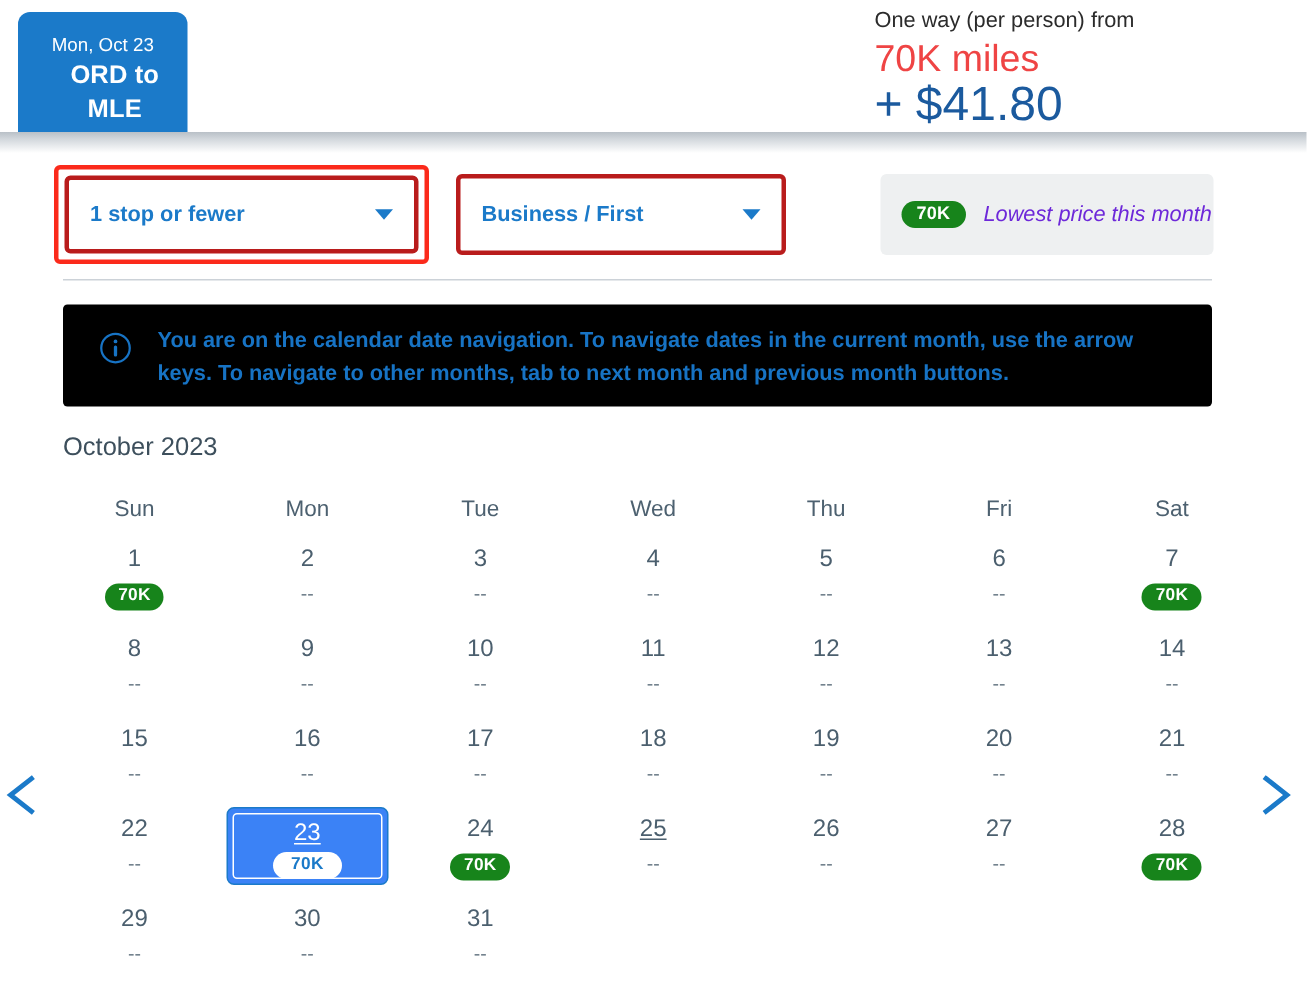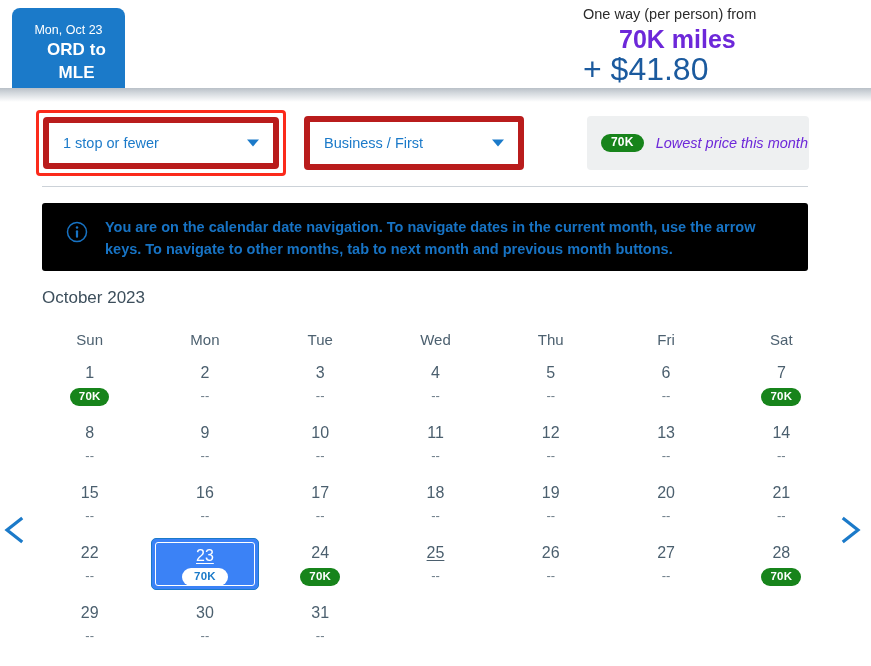--- a/index.html
+++ b/index.html
@@ -64,24 +64,23 @@
     box-sizing: border-box;
   }
   .price-label {
     font-size: 14.5px;
     color: #2b2b2b;
     line-height: 20px;
     padding-top: 4px;
   }
   .price-miles {
     font-size: 25px;
-    color: #6d28d9;
+    color: #ef4444;
     line-height: 30px;
-    font-weight: 700;
-    margin-left: 36px;
+    font-weight: 400;
   }
   .price-cash {
     font-size: 32px;
     color: #1b5a9e;
     line-height: 30px;
     font-weight: 400;
   }
 
   .header-shadow {
     position: absolute;
@@ -116,25 +115,26 @@
   .select-wrap.plain {
     left: 304px;
     top: 8px;
     width: 220px;
     height: 54px;
   }
   .select-box {
     width: 100%;
     height: 100%;
     box-sizing: border-box;
-    border: 6px solid #b91c1c;
+    border: 3px solid #b91c1c;
     border-radius: 4px;
     background: #ffffff;
     position: relative;
     cursor: pointer;
+    font-weight: bold;
   }
   .select-box .sel-text {
     position: absolute;
     left: 14px;
     top: 50%;
     transform: translateY(-50%);
     font-size: 14.5px;
     color: #1b7ac9;
     white-space: nowrap;
   }

